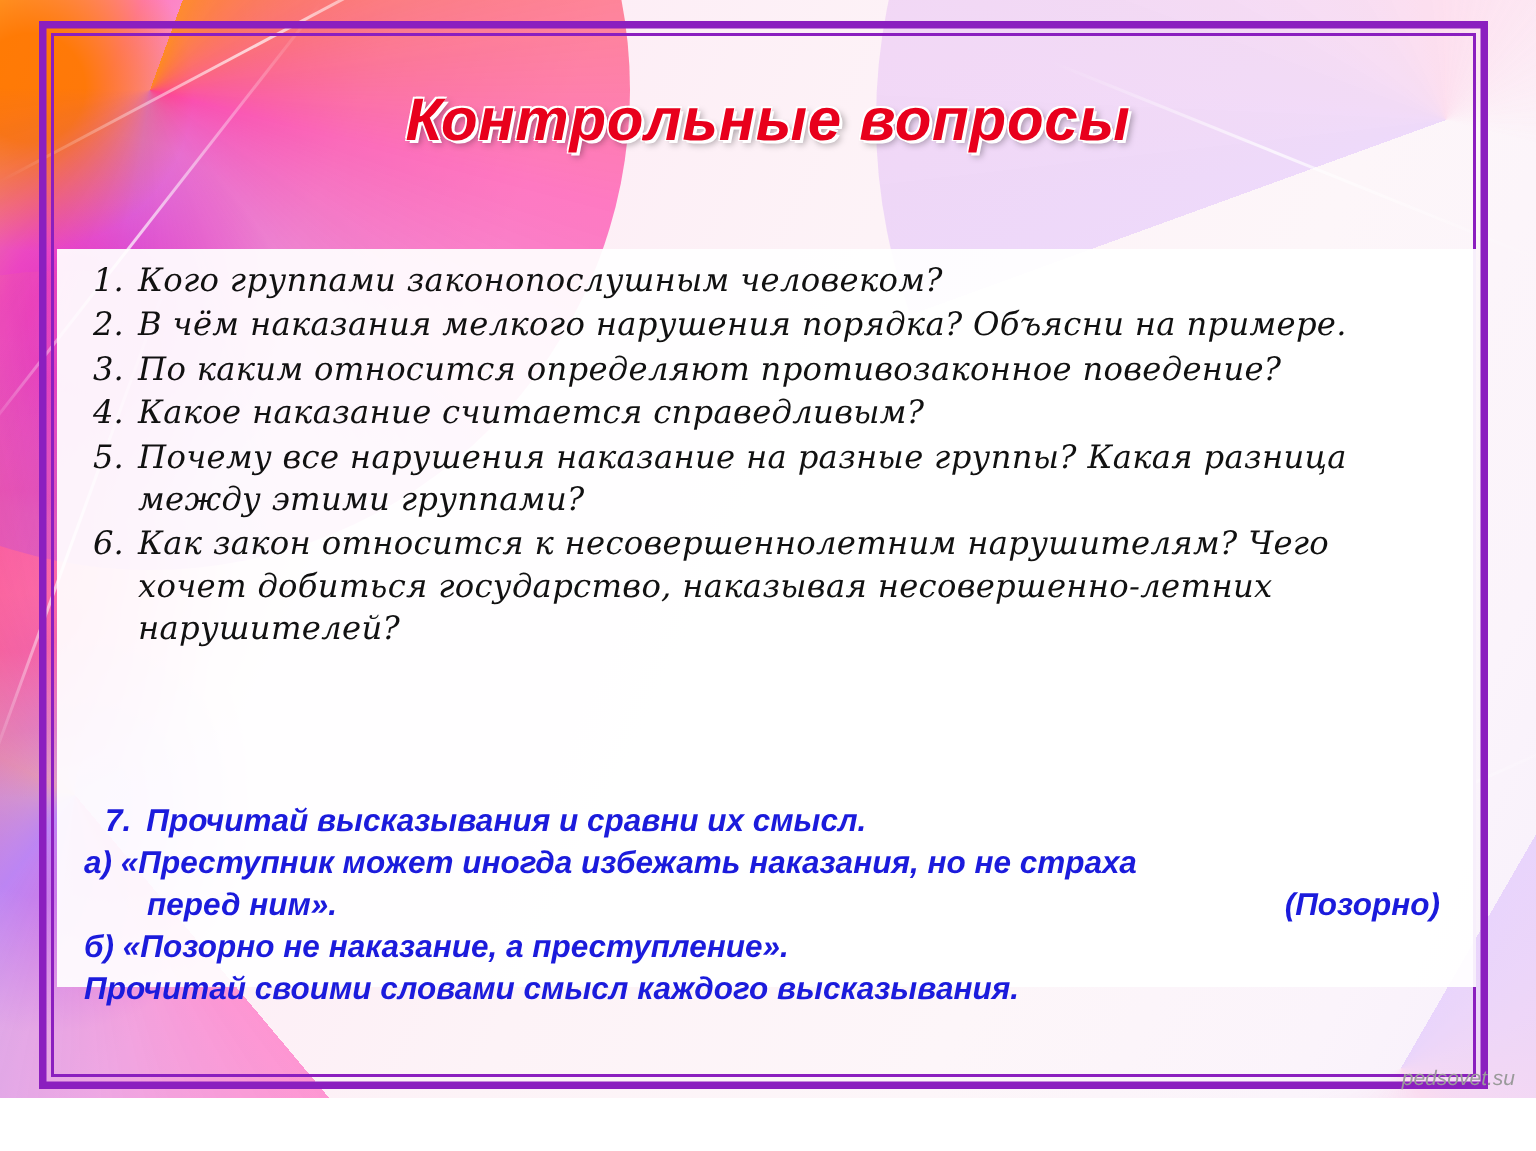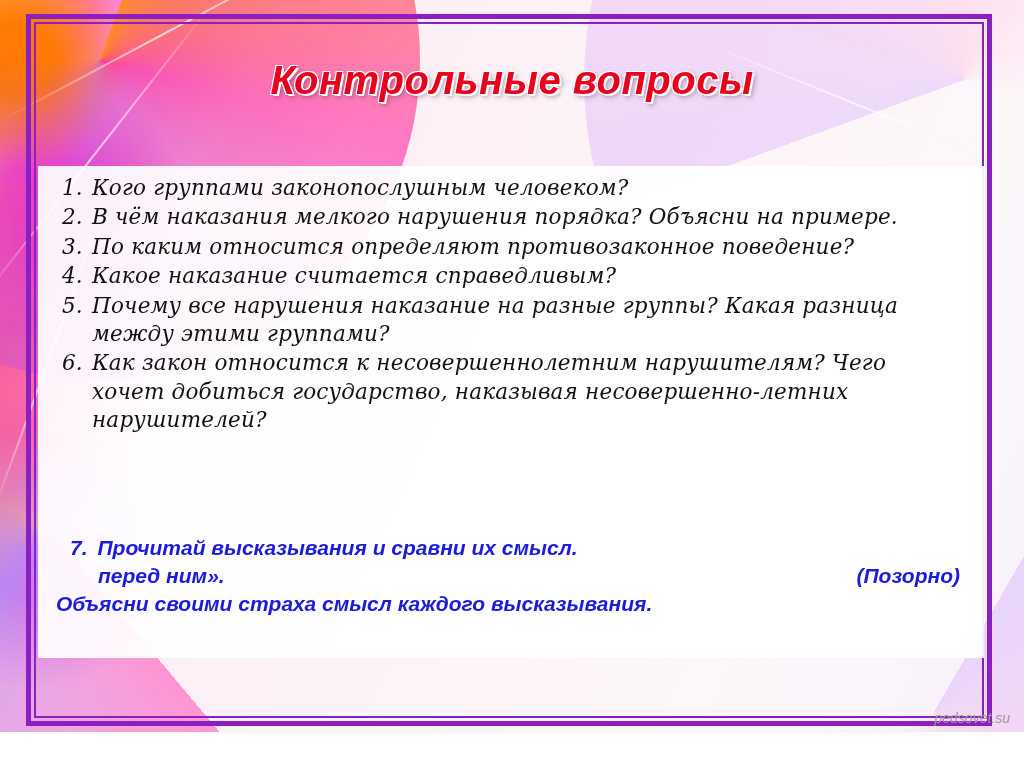--- a/index.html
+++ b/index.html
@@ -246,26 +246,31 @@
       <div class="qitem">
         <span class="qnum">6.</span>
         <span class="qtext">Как закон относится к несовершеннолетним нарушителям? Чего хочет добиться государство, наказывая несовершенно-летних нарушителей?</span>
       </div>
     </div>
 
     <div class="blueblock">
       <div class="b-row b-q7">
         <span class="num">7.</span><span>Прочитай высказывания и сравни их смысл.</span>
       </div>
+      <div class="b-row">
+        <span>а)</span>
+        <span>«Преступник может иногда избежать наказания, но не страха</span>
+      </div>
       <div class="row-flex">
         <span class="left" style="padding-left:42px;">перед ним».</span>
         <span class="right">(Позорно)</span>
       </div>
       <div class="row-flex">
-      </div>
-      <div class="b-row">Объясни своими страха смысл каждого высказывания.</div>
+        <span class="left"><span>б)</span> <span>«Позорно не наказание, а преступление».</span></span>
+      </div>
+      <div class="b-row">Прочитай своими словами смысл каждого высказывания.</div>
     </div>
 
   </div>
 
   <div class="watermark">pedsovet.su</div>
 
 </div>
 
 </body></html>

